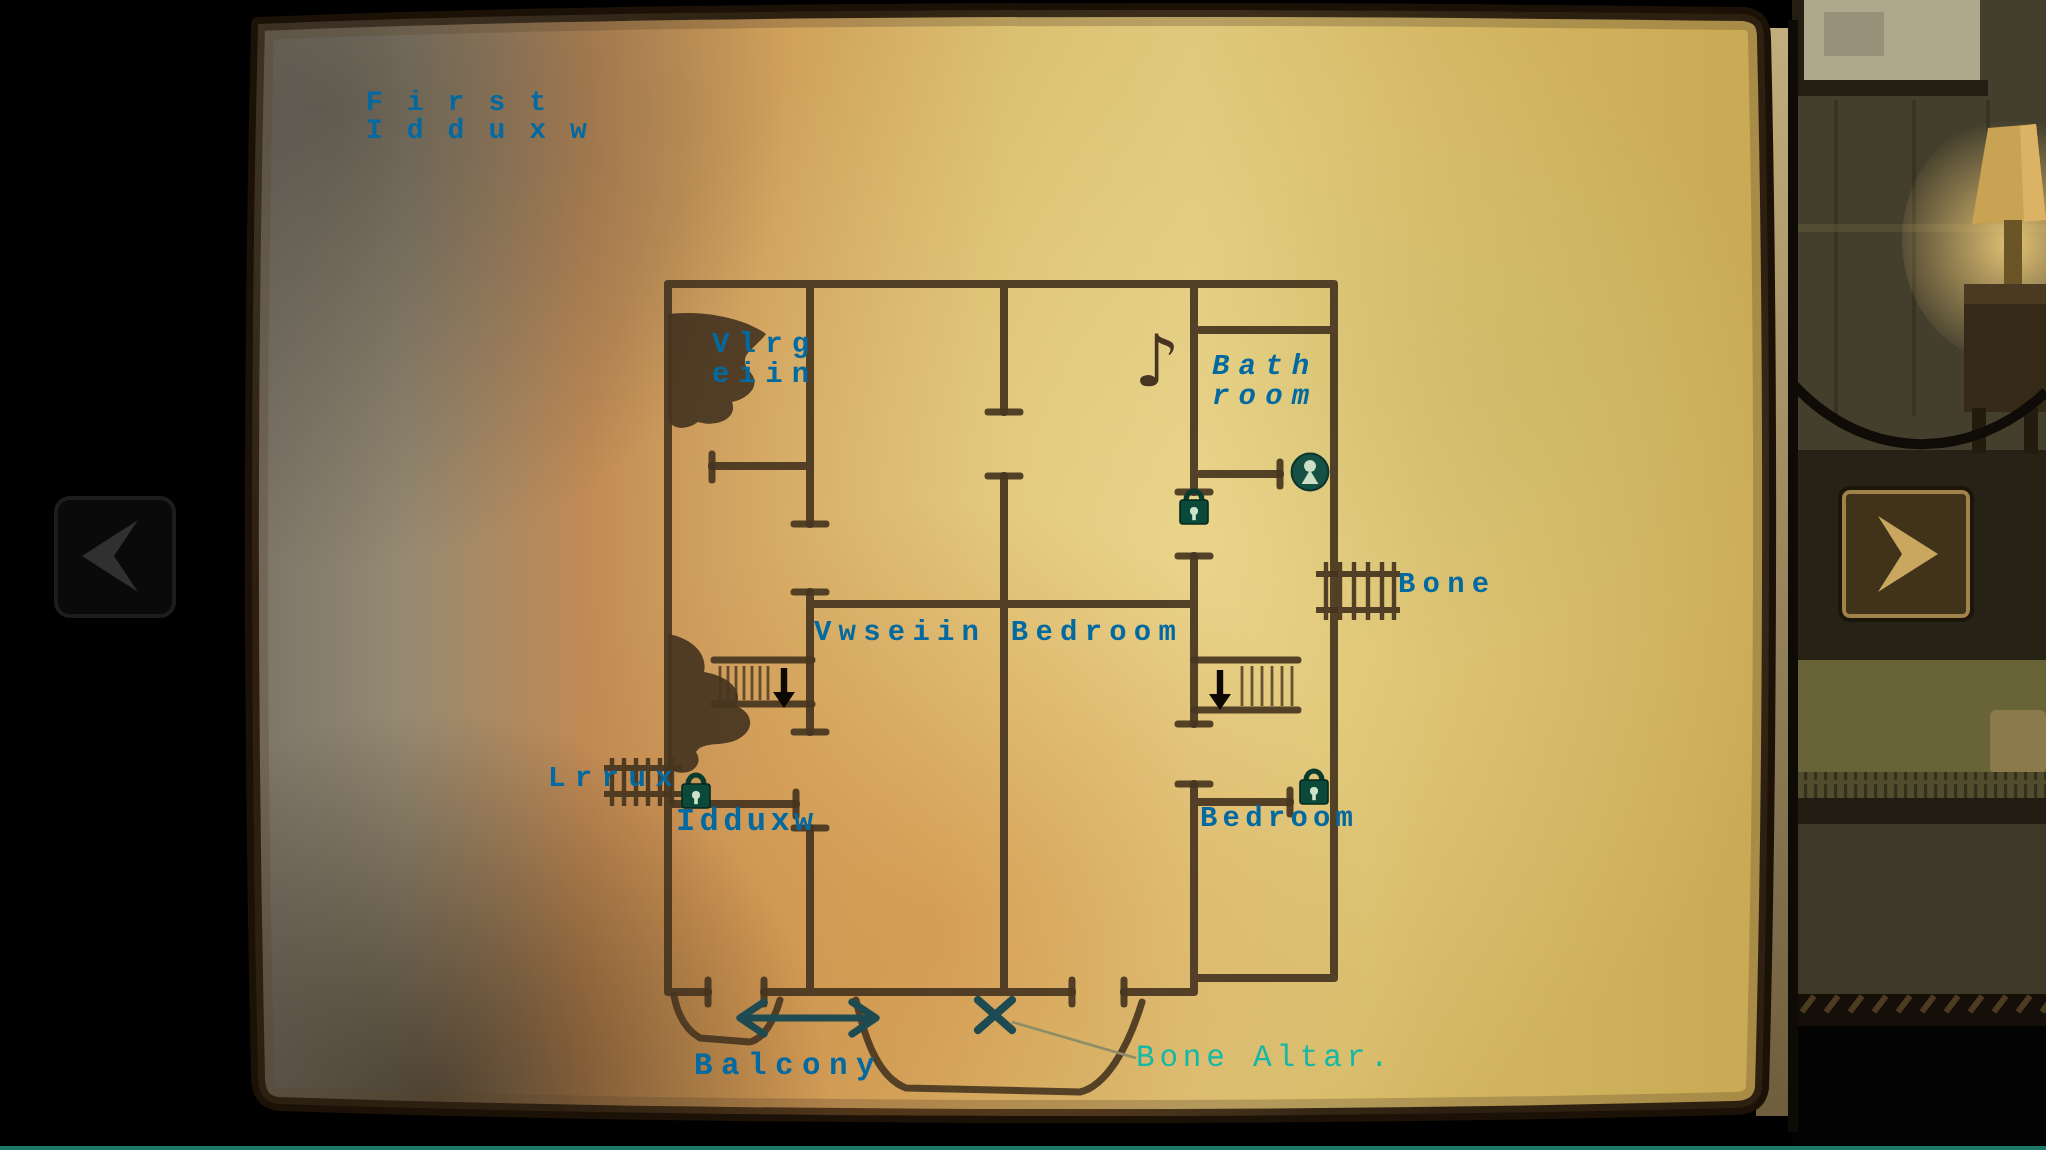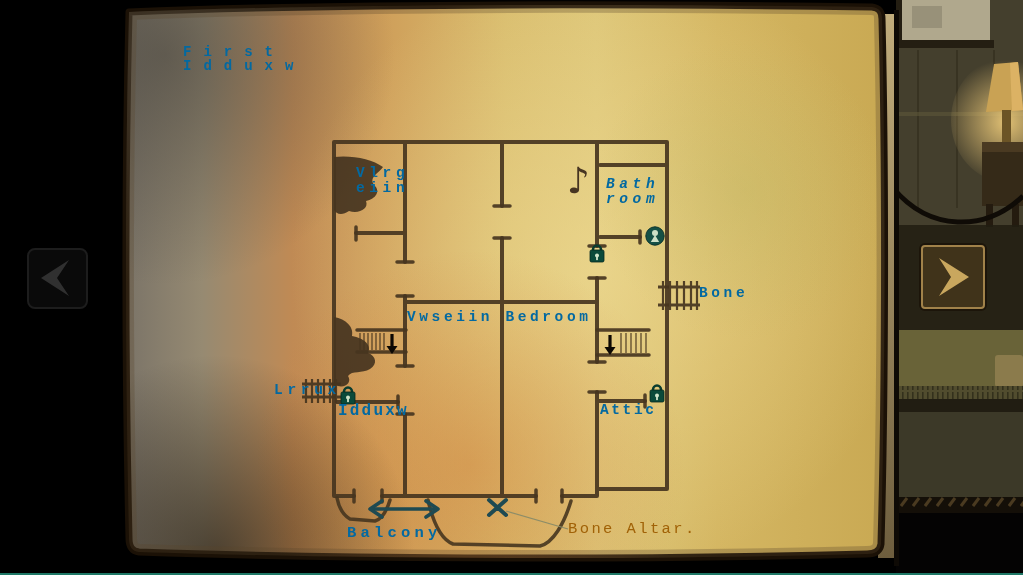--- a/index.html
+++ b/index.html
@@ -17,21 +17,21 @@
   .t-first   { left:183px; top:45px;  font-size:14px; letter-spacing:12px; line-height:17px; }
   .t-vlrg    { left:356px; top:166px; font-size:14.5px; letter-spacing:4.6px; line-height:14.5px; }
   .t-bath    { left:606px; top:177px; font-size:14.5px; letter-spacing:4.6px; line-height:14.5px;font-style:italic; }
   .t-bed     { left:407px; top:309px; font-size:14.5px; letter-spacing:3.6px; }
   .t-attic   { left:699px; top:285px; font-size:14.5px; letter-spacing:3.6px; }
   .t-lrrux   { left:238px; top:382px; font-size:14.5px; letter-spacing:4.7px;margin-left:36px; }
   .t-idduxw  { left:338px; top:402px; font-size:16px; letter-spacing:2.2px; }
   .t-office  { left:600px; top:402px; font-size:14.5px; letter-spacing:2.6px; }
   .t-balcony { left:347px; top:524px; font-size:15.5px; letter-spacing:4.2px; }
   .t-altar   { left:568px; top:520px; font-size:15.5px; letter-spacing:2.4px;
-               color:#a16207; font-weight:normal; }
+               color:#14b8a6; font-weight:normal; }
 
   button.nav { position:absolute; padding:0; margin:0; cursor:pointer; line-height:0; }
   .nav-prev { left:27px; top:248px; width:61px; height:61px;
               background:#0a0a0a; border:2px solid #1d1d1d; border-radius:8px; }
   .nav-next { left:921px; top:245px; width:64px; height:64px;
               background:#40331a; border:2px solid #a1824a; border-radius:4px;
               box-shadow:0 0 0 2px #1c150a; }
 
   .teal-line { position:absolute; left:0; right:0; bottom:0; height:2px;
                background:#1e7866; }
@@ -247,21 +247,21 @@
 
 <div class="lbl t-bath">
   <div>Bath</div>
   <div>room</div>
 </div>
 
 <div class="lbl t-bed">Vwseiin Bedroom</div>
 <div class="lbl t-attic">Bone</div>
 <div class="lbl t-lrrux">Lrrux</div>
 <div class="lbl t-idduxw">Idduxw</div>
-<div class="lbl t-office">Attic</div>
+<div class="lbl t-office">Bedroom</div>
 <div class="lbl t-balcony">Balcony</div>
 <div class="lbl t-altar">Bone Altar.</div>
 
 <button class="nav nav-prev">
   <svg width="57" height="57" viewBox="0 0 57 57">
     <polygon points="40,10 12,28 40,46 28,28" fill="#303030"></polygon>
   </svg>
 </button>
 
 <button class="nav nav-next">

